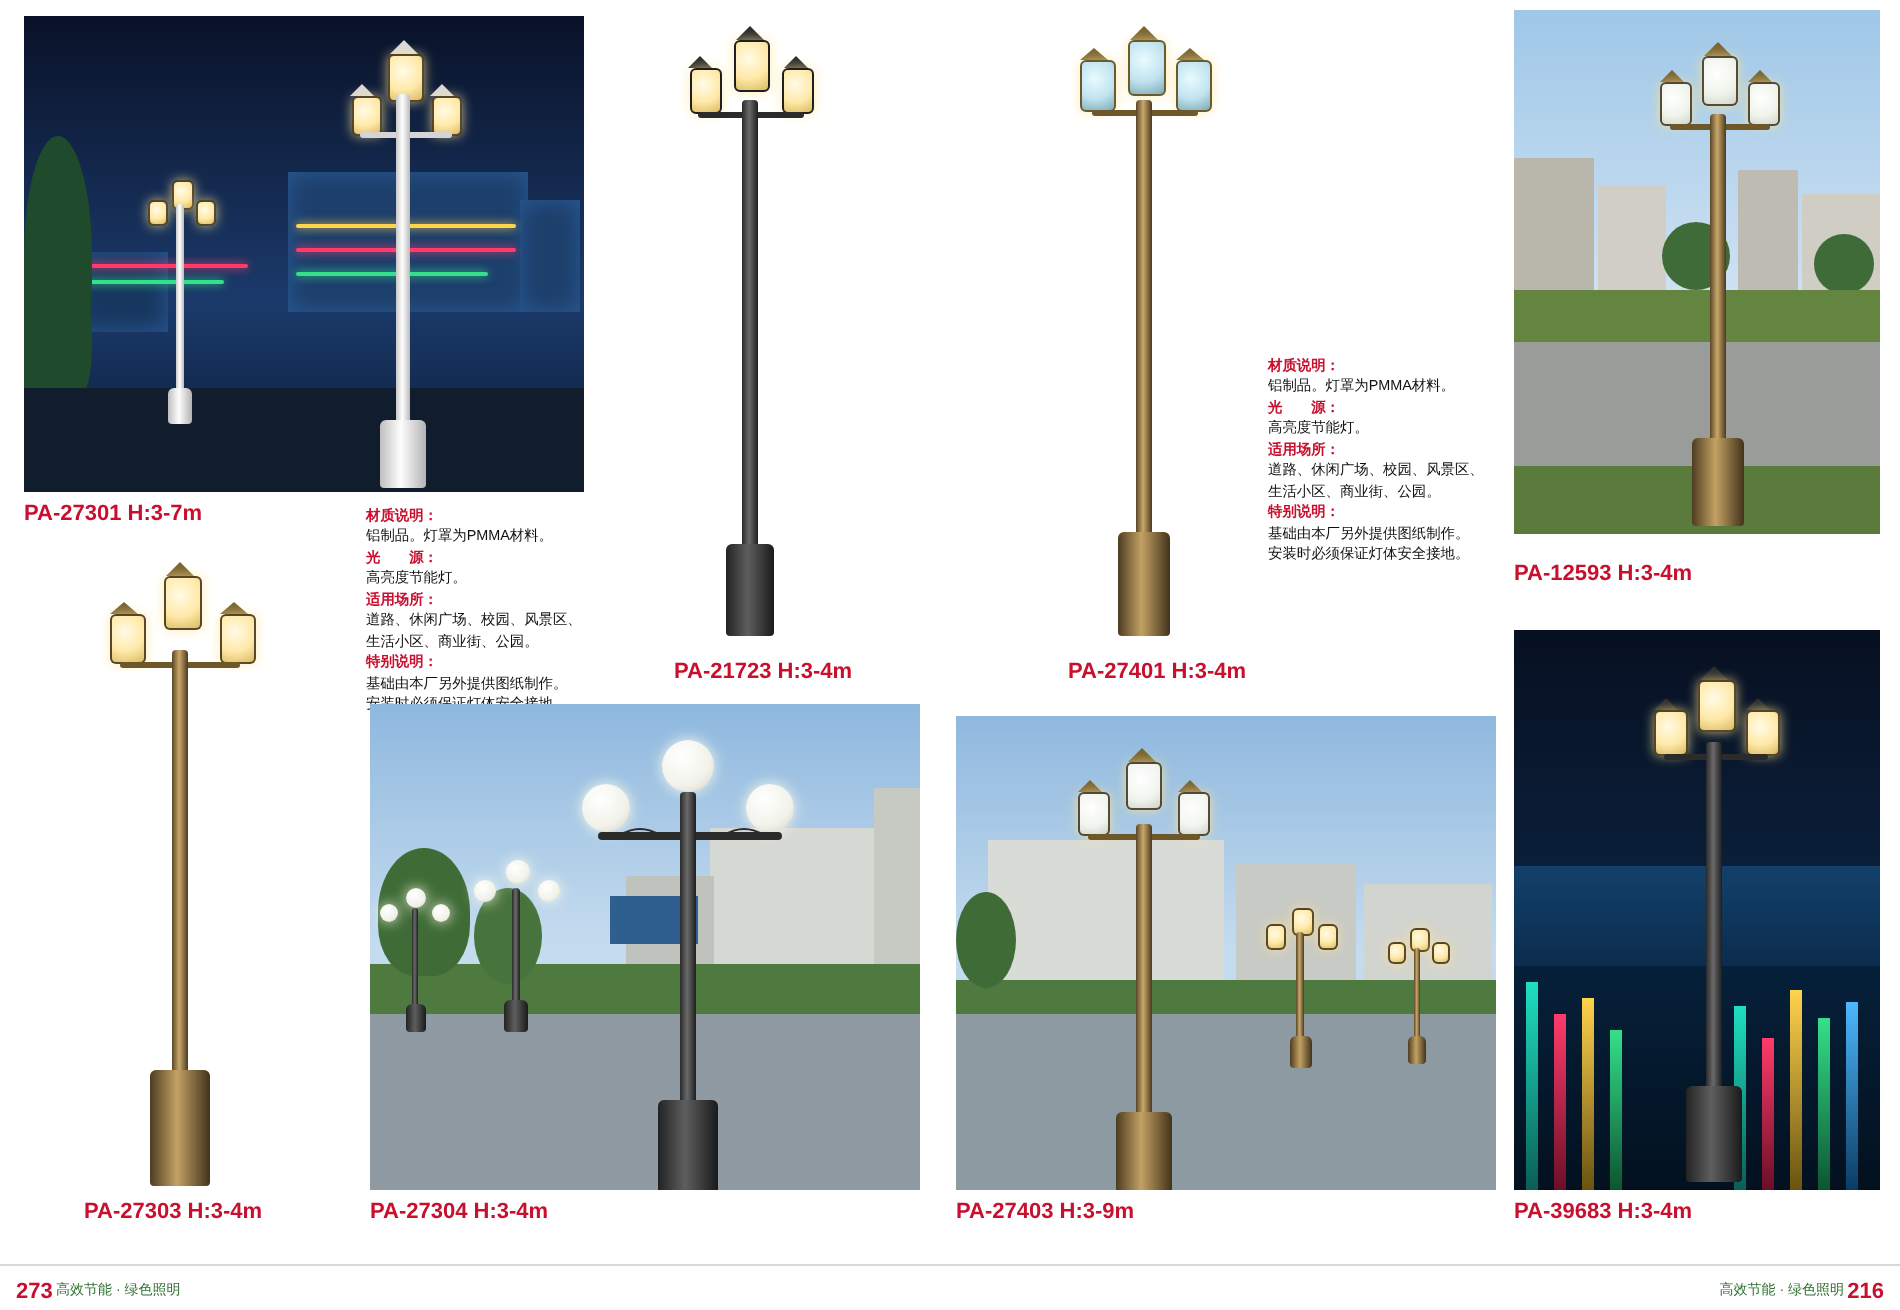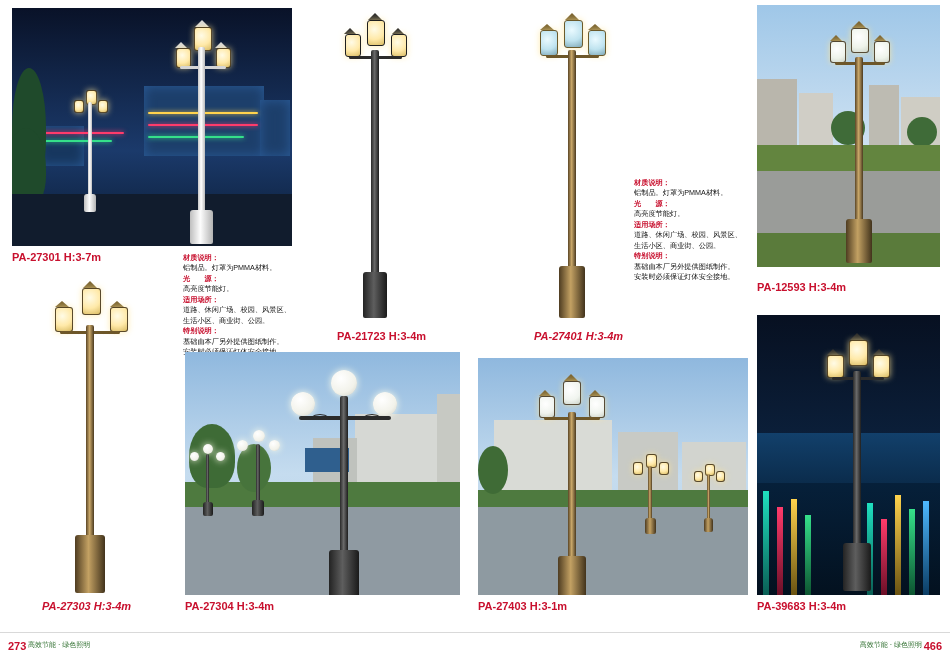--- a/index.html
+++ b/index.html
@@ -229,21 +229,21 @@
       <div class="head" style="left:38px; top:10px; width:17px; height:26px; background:radial-gradient(circle at 40% 35%,#eafaff,#bfe3ef 55%,#7fa8b6 100%); border-color:#6b5a2b;"></div>
       <div class="cap-roof bronze" style="left:14px; top:14px; border-left-width:7px; border-right-width:7px; border-bottom-width:6px;"></div>
       <div class="head" style="left:14px; top:20px; width:16px; height:24px; background:radial-gradient(circle at 40% 35%,#eafaff,#bfe3ef 55%,#7fa8b6 100%); border-color:#6b5a2b;"></div>
       <div class="cap-roof bronze" style="left:62px; top:14px; border-left-width:7px; border-right-width:7px; border-bottom-width:6px;"></div>
       <div class="head" style="left:62px; top:20px; width:16px; height:24px; background:radial-gradient(circle at 40% 35%,#eafaff,#bfe3ef 55%,#7fa8b6 100%); border-color:#6b5a2b;"></div>
       <div class="arm bronze" style="left:20px; top:45px; width:53px; height:3px;"></div>
       <div class="pole bronze" style="left:42px; top:40px; width:8px; height:222px;"></div>
       <div class="base bronze" style="left:33px; top:256px; width:26px; height:52px;"></div>
     </div>
   </div>
-  <div class="cap" style="left:534px; top:330px;font-style:italic;">PA-27401 H:3-4m</div>
+  <div class="cap" style="left:534px; top:330px;">PA-27401 H:3-4m</div>
 
   <div class="spec" style="left:634px; top:178px;">
     <div class="ln hd">材质说明：</div>
     <div class="ln">铝制品。灯罩为PMMA材料。</div>
     <div class="ln hd">光　　源：</div>
     <div class="ln">高亮度节能灯。</div>
     <div class="ln hd">适用场所：</div>
     <div class="ln">道路、休闲广场、校园、风景区、</div>
     <div class="ln">生活小区、商业街、公园。</div>
     <div class="ln hd">特别说明：</div>
@@ -284,21 +284,21 @@
       <div class="head" style="left:15px; top:28px; width:16px; height:23px;"></div>
       <div class="cap-roof bronze" style="left:70px; top:22px; border-left-width:7px; border-right-width:7px; border-bottom-width:6px;"></div>
       <div class="head" style="left:70px; top:28px; width:16px; height:23px;"></div>
       <div class="arm bronze" style="left:20px; top:52px; width:60px; height:3px;"></div>
       <div class="scroll" style="left:24px; top:52px; width:16px; height:13px; border-color:#6e5729 transparent transparent transparent;"></div>
       <div class="scroll" style="left:60px; top:52px; width:16px; height:13px; border-color:#6e5729 transparent transparent transparent;"></div>
       <div class="pole bronze" style="left:46px; top:46px; width:8px; height:216px;"></div>
       <div class="base bronze" style="left:35px; top:256px; width:30px; height:58px;"></div>
     </div>
   </div>
-  <div class="cap" style="left:42px; top:600px;font-style:italic;">PA-27303 H:3-4m</div>
+  <div class="cap" style="left:42px; top:600px;">PA-27303 H:3-4m</div>
 
   <div class="photo sc-plaza" style="left:185px; top:352px; width:275px; height:243px;">
     <div class="blk" style="left:170px; top:62px; width:105px; height:74px; background:#d6d8d4;"></div>
     <div class="blk" style="left:128px; top:86px; width:44px; height:50px; background:#bfc2bd;"></div>
     <div class="blk" style="left:252px; top:42px; width:23px; height:94px; background:#c7c9c3;"></div>
     <div class="blk" style="left:120px; top:96px; width:44px; height:24px; background:#2f5f8e;"></div>
     <div class="lawn" style="left:0; right:0; top:130px; height:30px;"></div>
     <div class="pave" style="height:88px;"></div>
     <div class="blk" style="left:4px; top:72px; width:46px; height:64px; background:#3e6b36; border-radius:50% 50% 40% 40%;"></div>
     <div class="blk" style="left:52px; top:92px; width:34px; height:48px; background:#47743c; border-radius:50%;"></div>
@@ -359,21 +359,21 @@
       <div class="base bronze" style="left:17px; top:64px; width:11px; height:16px;"></div>
     </div>
     <div class="lamp" style="left:212px; top:106px; width:38px; height:70px;">
       <div class="head" style="left:15px; top:0px; width:8px; height:10px;"></div>
       <div class="head" style="left:4px; top:7px; width:7px; height:9px;"></div>
       <div class="head" style="left:26px; top:7px; width:7px; height:9px;"></div>
       <div class="pole bronze" style="left:17px; top:10px; width:3px; height:46px;"></div>
       <div class="base bronze" style="left:14px; top:54px; width:9px; height:14px;"></div>
     </div>
   </div>
-  <div class="cap" style="left:478px; top:600px;">PA-27403 H:3-1m</div>
+  <div class="cap" style="left:478px; top:600px;">PA-27403 H:3-9m</div>
 
   <div class="photo sc-night2" style="left:757px; top:315px; width:183px; height:280px;">
     <div style="position:absolute; left:0; right:0; top:118px; height:50px; background:linear-gradient(#12406b,#0b2c4c);"></div>
     <div style="position:absolute; left:0; right:0; bottom:0; height:112px; background:linear-gradient(#06203a,#03111f);"></div>
     <div class="stripe" style="left:6px; height:104px; background:linear-gradient(#1fe0c0,#0a5f55);"></div>
     <div class="stripe" style="left:20px; height:88px; background:linear-gradient(#ff3b6b,#6b0f27);"></div>
     <div class="stripe" style="left:34px; height:96px; background:linear-gradient(#ffd34d,#6a5312);"></div>
     <div class="stripe" style="left:48px; height:80px; background:linear-gradient(#35e08a,#0d5531);"></div>
     <div class="stripe" style="left:110px; height:92px; background:linear-gradient(#1fe0c0,#0a5f55);"></div>
     <div class="stripe" style="left:124px; height:76px; background:linear-gradient(#ff3b6b,#6b0f27);"></div>
@@ -392,15 +392,15 @@
       <div class="pole" style="left:38px; top:40px; width:8px; height:178px;"></div>
       <div class="base" style="left:28px; top:212px; width:28px; height:48px;"></div>
     </div>
   </div>
   <div class="cap" style="left:757px; top:600px;">PA-39683 H:3-4m</div>
 
   <div class="footbar"></div>
   <div class="pagenum" style="left:8px;">273</div>
   <div class="footnote" style="left:28px;">高效节能 · 绿色照明</div>
   <div class="footnote" style="right:28px;">高效节能 · 绿色照明</div>
-  <div class="pagenum" style="right:8px;">466</div>
+  <div class="pagenum" style="right:8px;">216</div>
 
 </div>
 
 </body></html>

